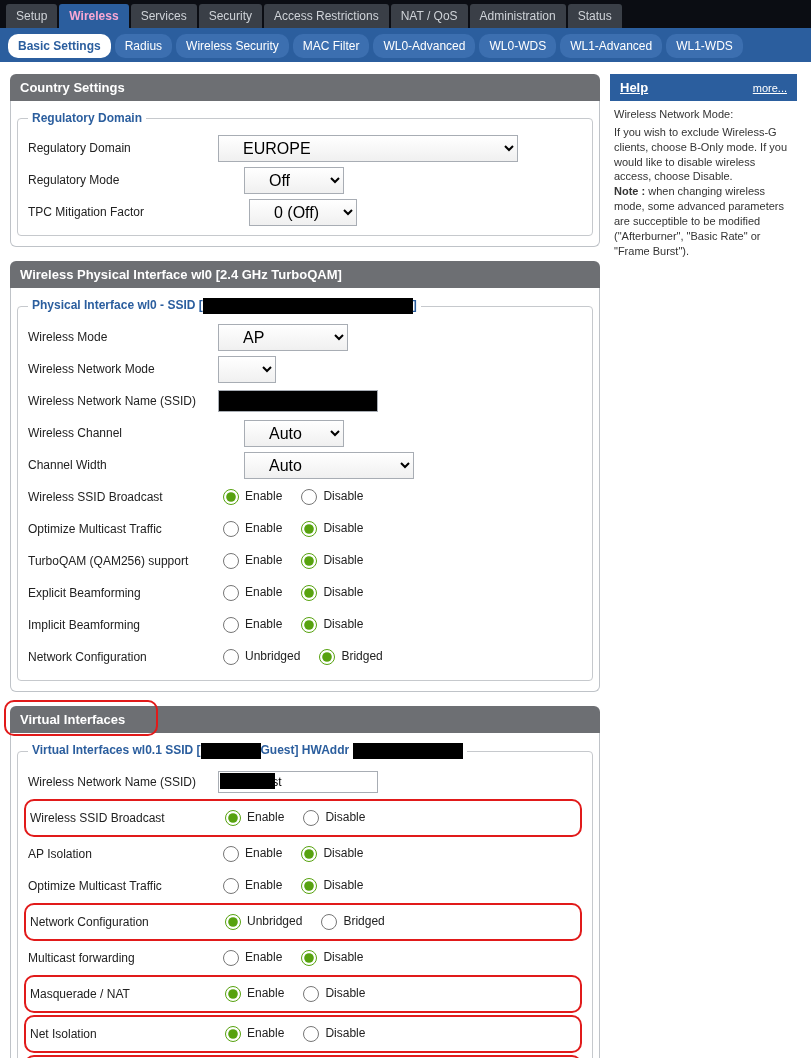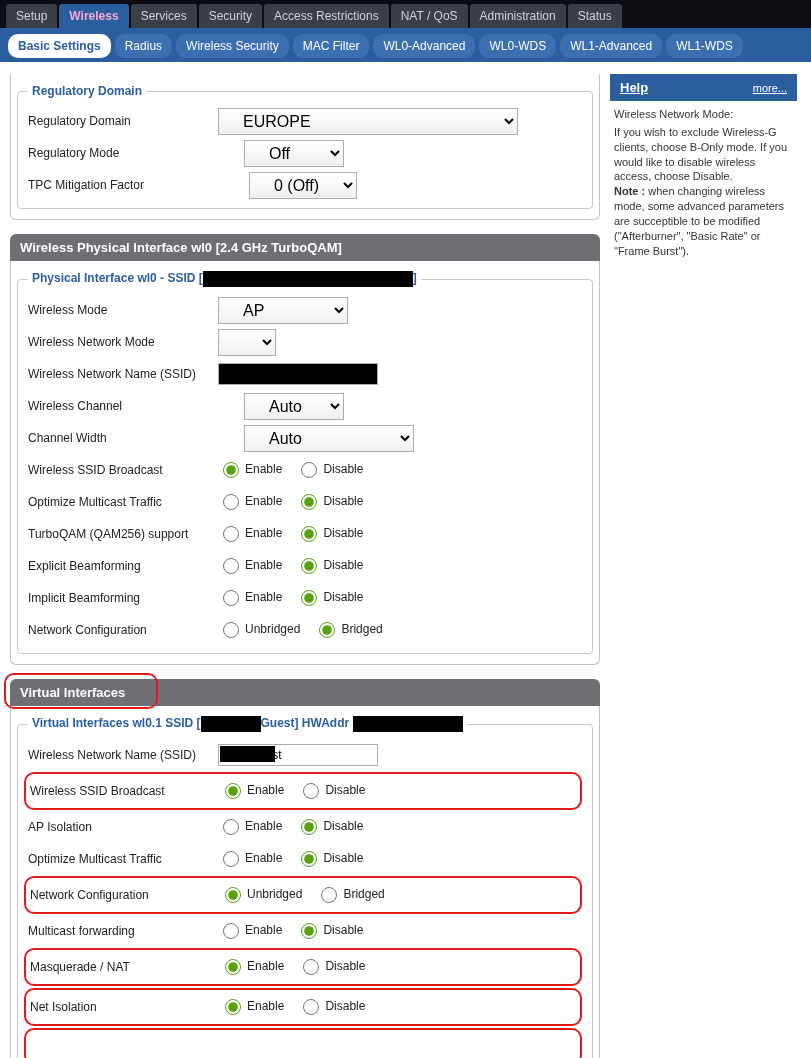--- a/index.html
+++ b/index.html
@@ -33,20 +33,21 @@
 </head>
 <body>
 
 <div class="topbar" id="topnav"><span class="tab">Setup</span><span class="tab active">Wireless</span><span class="tab">Services</span><span class="tab">Security</span><span class="tab">Access Restrictions</span><span class="tab">NAT / QoS</span><span class="tab">Administration</span><span class="tab">Status</span></div>
 <div class="subbar" id="subnav"><span class="tab active">Basic Settings</span><span class="tab">Radius</span><span class="tab">Wireless Security</span><span class="tab">MAC Filter</span><span class="tab">WL0-Advanced</span><span class="tab">WL0-WDS</span><span class="tab">WL1-Advanced</span><span class="tab">WL1-WDS</span></div>
 
 <div class="page">
   <div class="main">
 
     <div class="panel">
+      <div class="panel-head">Country Settings</div>
       <div class="panel-body">
         <fieldset class="group">
           <legend>Regulatory Domain</legend>
           <div class="row">
             <div class="label">Regulatory Domain</div>
             <div class="val"><select style="width:300px"><option>EUROPE</option></select></div>
           </div>
           <div class="row">
             <div class="label">Regulatory Mode</div>
             <div class="val"><select style="width:100px;margin-left:26px"><option>Off</option></select></div>

